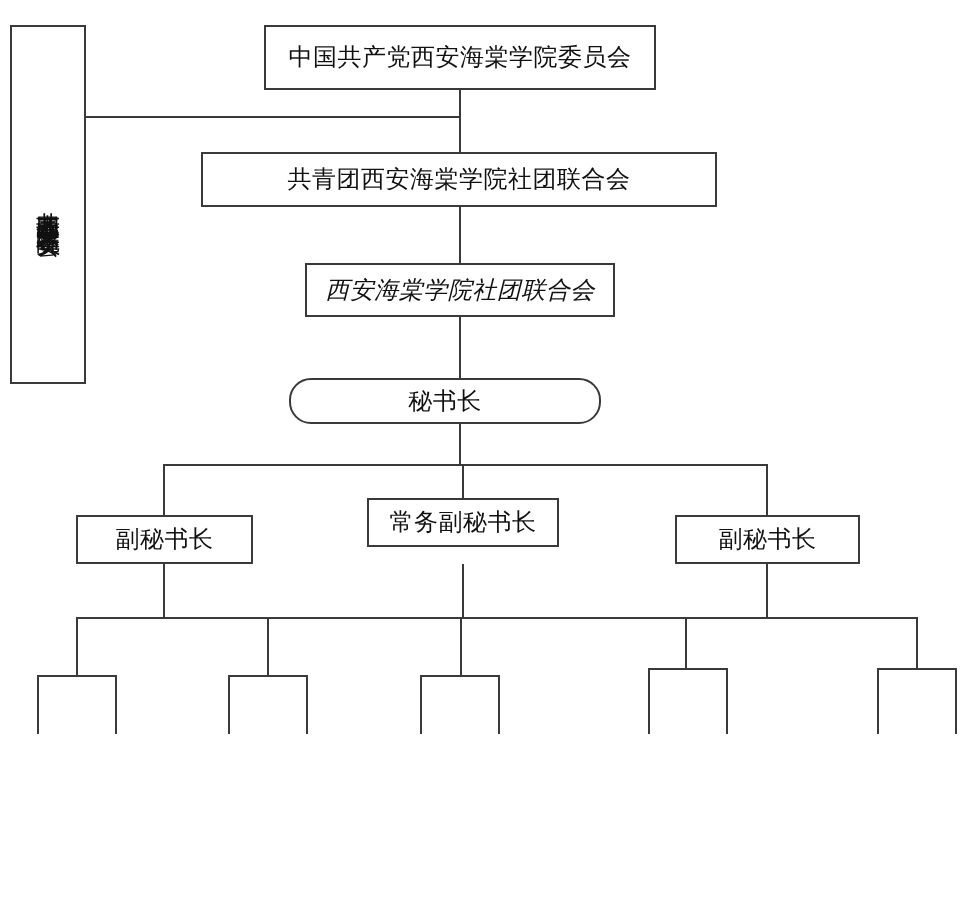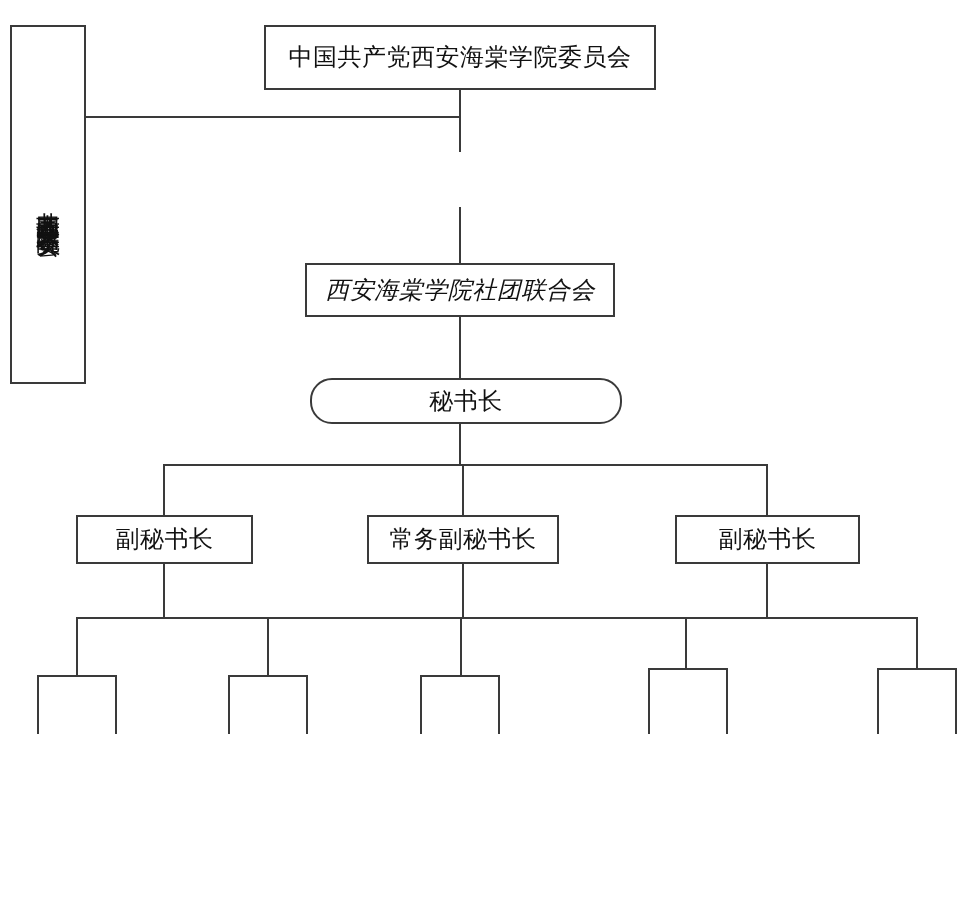--- a/index.html
+++ b/index.html
@@ -92,34 +92,37 @@
   <div class="connector v" style="left:916px; top:617px; height:58px;"></div>
 
   <div class="node" style="left:264px; top:25px; width:392px; height:65px;">
     <span class="label">中国共产党西安海棠学院委员会</span>
   </div>
 
   <div class="node vertical-text" style="left:10px; top:25px; width:76px; height:359px;">
     <span class="label">共青团西安海棠学院委员会</span>
   </div>
 
+  <div class="node" style="left:201px; top:152px; width:516px; height:55px;">
+    <span class="label">共青团西安海棠学院社团联合会</span>
+  </div>
 
   <div class="node" style="left:305px; top:263px; width:310px; height:54px;font-style:italic;">
     <span class="label">西安海棠学院社团联合会</span>
   </div>
 
-  <div class="node" style="left:310px; top:378px; width:312px; height:46px;border-radius:22px;">
+  <div class="node" style="left:289px; top:378px; width:312px; height:46px;border-radius:22px;">
     <span class="label">秘书长</span>
   </div>
 
   <div class="node" style="left:76px; top:515px; width:177px; height:49px;">
     <span class="label">副秘书长</span>
   </div>
 
-  <div class="node" style="left:367px; top:515px; width:192px; height:49px;">
+  <div class="node" style="left:367px; top:498px; width:192px; height:49px;">
     <span class="label">常务副秘书长</span>
   </div>
 
   <div class="node" style="left:675px; top:515px; width:185px; height:49px;">
     <span class="label">副秘书长</span>
   </div>
 
   <div class="node dept" style="left:37px; top:675px; width:80px; height:147px;">
     <span class="label">办公室</span>
   </div>

